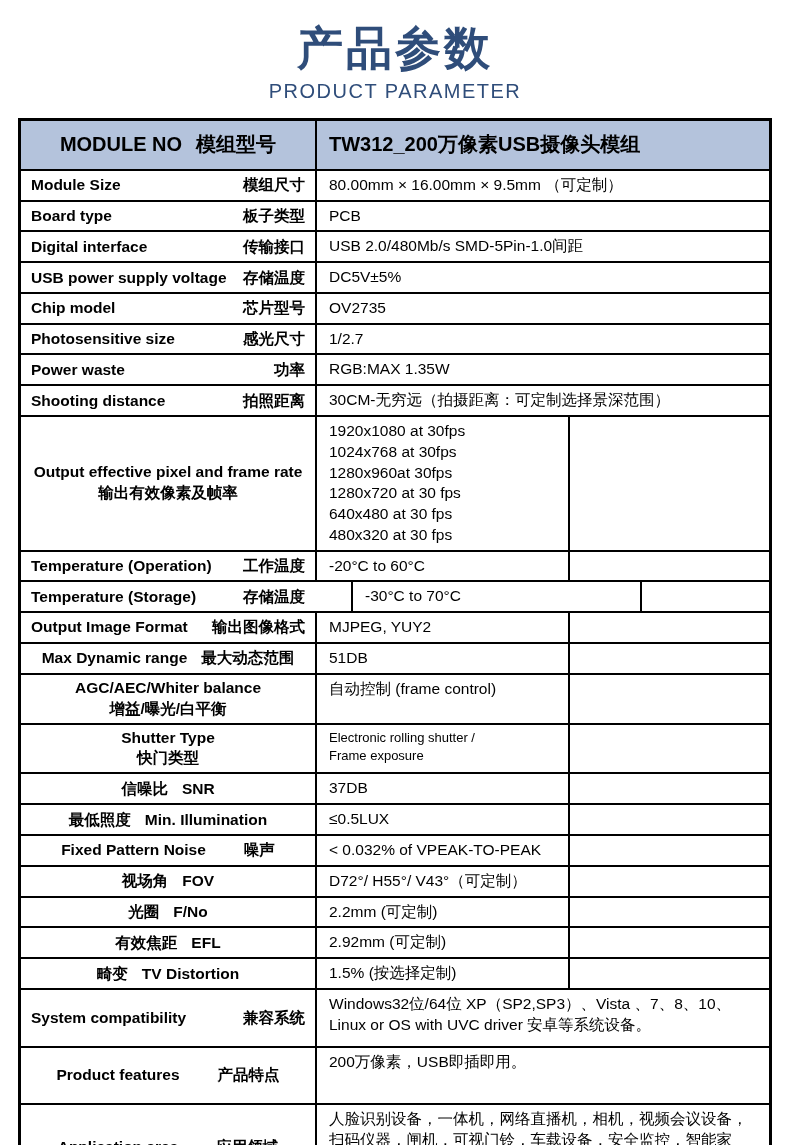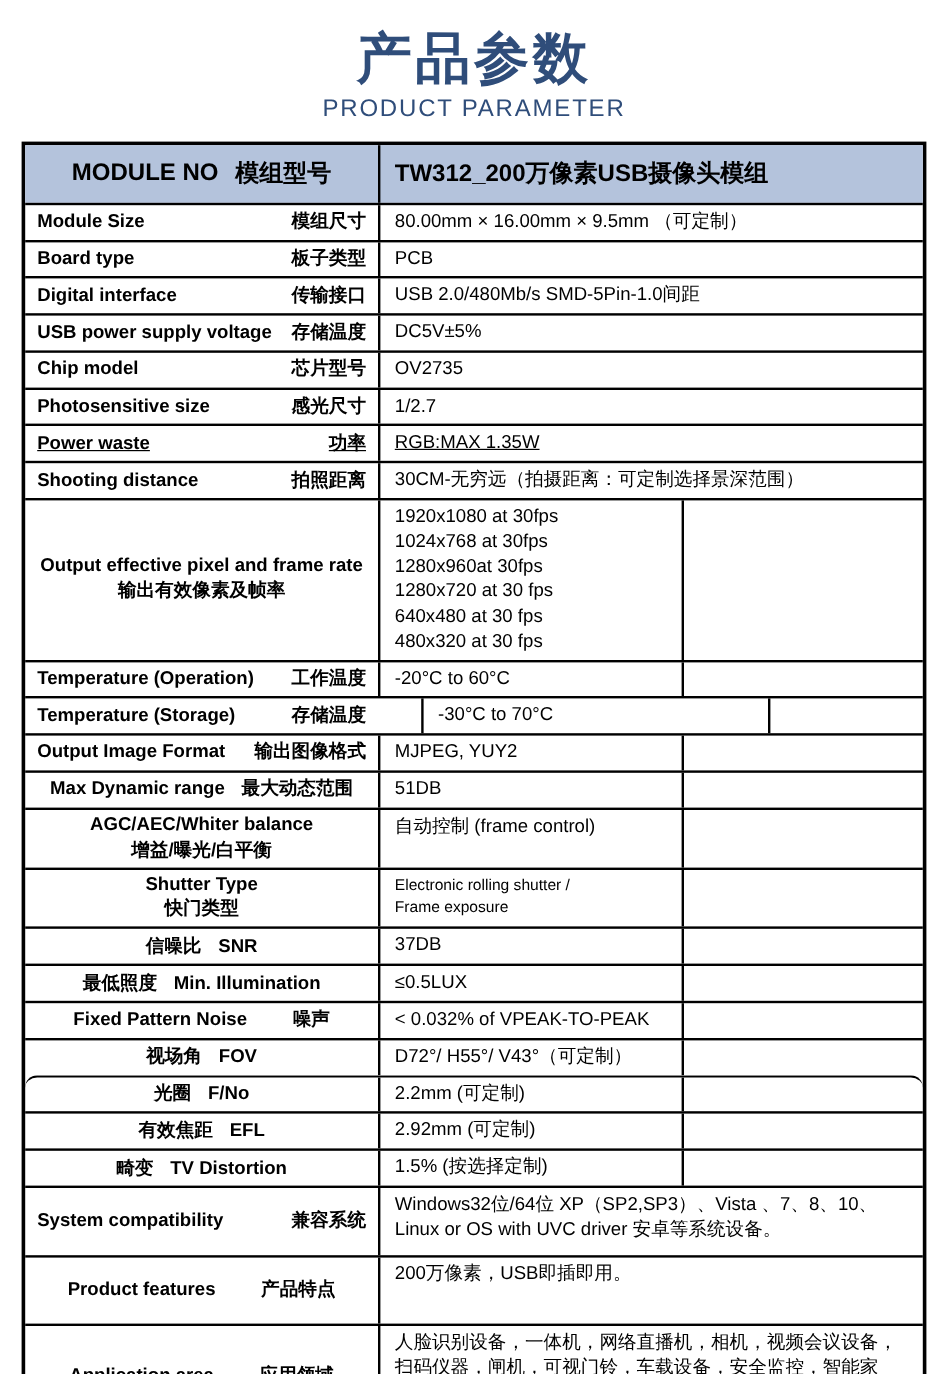--- a/index.html
+++ b/index.html
@@ -135,21 +135,21 @@
         </div>
         <div class="row cols2" style="min-height: 26px;">
           <div class="cell lbl split">
             <span>Photosensitive size</span>
             <span>感光尺寸</span>
           </div>
           <div class="cell val">
             <div class="vline">1/2.7</div>
           </div>
         </div>
-        <div class="row cols2" style="min-height: 26px; text-decoration: underline;">
+        <div class="row cols2" style="min-height: 26px;">
           <div class="cell lbl split">
             <span>Power waste</span>
             <span>功率</span>
           </div>
           <div class="cell val">
             <div class="vline">RGB:MAX 1.35W</div>
           </div>
         </div>
         <div class="row cols2" style="min-height: 26px;">
           <div class="cell lbl split">
@@ -269,21 +269,21 @@
         <div class="row cols3" style="min-height: 30px;">
           <div class="cell lbl center">
             <span>视场角</span>
             <span>FOV</span>
           </div>
           <div class="cell val">
             <div class="vline">D72°/ H55°/ V43°（可定制）</div>
           </div>
           <div class="cell blank"></div>
         </div>
-        <div class="row cols3" style="min-height: 28px; border-radius: 10px;">
+        <div class="row cols3" style="min-height: 28px;">
           <div class="cell lbl center">
             <span>光圈</span>
             <span>F/No</span>
           </div>
           <div class="cell val">
             <div class="vline">2.2mm (可定制)</div>
           </div>
           <div class="cell blank"></div>
         </div>
         <div class="row cols3" style="min-height: 29px;">

